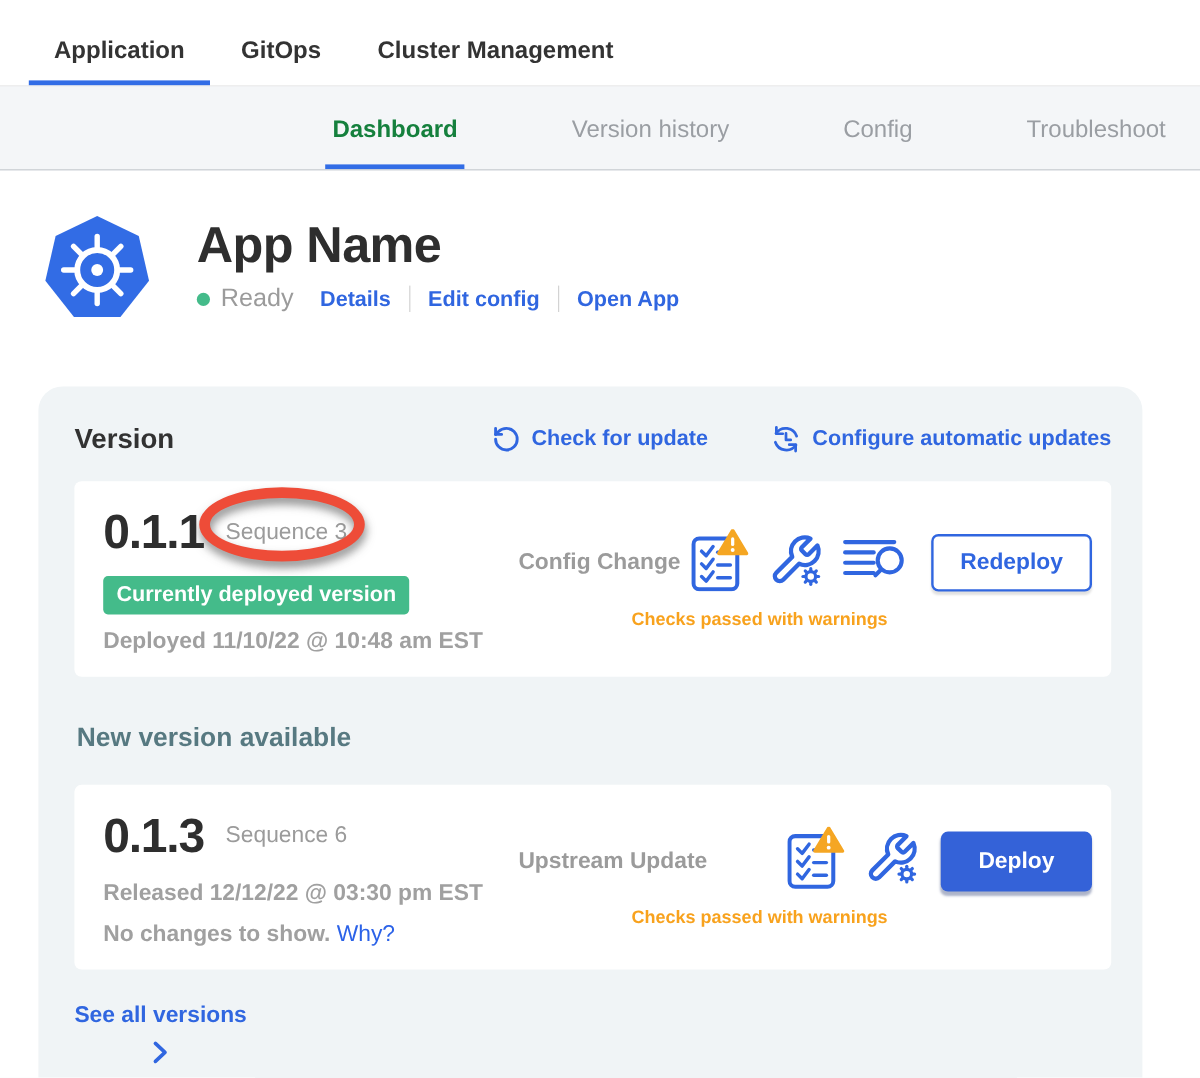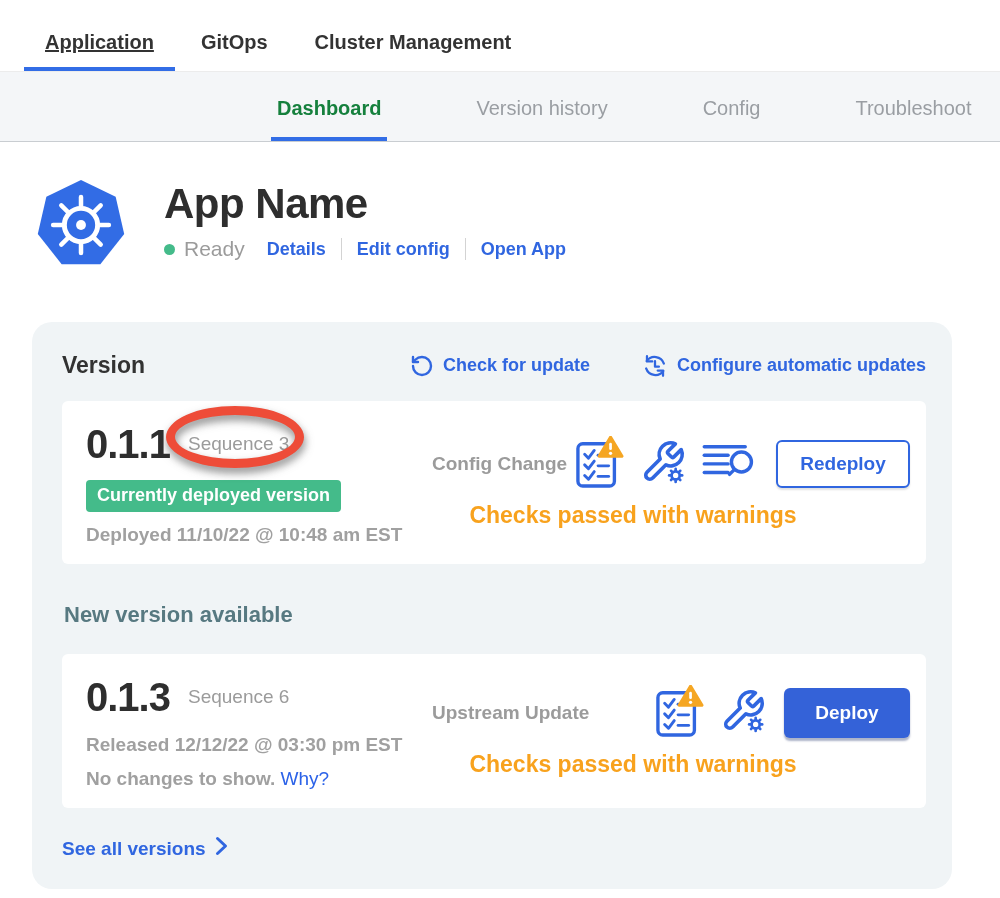--- a/index.html
+++ b/index.html
@@ -3,21 +3,21 @@
 <meta charset="utf-8">
 <style>
   * { margin:0; padding:0; box-sizing:border-box; }
   html,body { width:1000px; height:898px; background:#fff; overflow:hidden;
     font-family:"Liberation Sans", sans-serif; }
 
   
   .top-nav { display:flex; align-items:flex-end; padding-left:24px; height:71px; gap:5px; }
   .top-nav-item { font-size:20px; font-weight:700; color:#333; padding:24px 21px 13px;
     border-bottom:4px solid transparent; cursor:pointer; }
-  .top-nav-item.active { border-bottom-color:#326de6;text-decoration:underline; }
+  .top-nav-item.active { border-bottom-color:#326de6; }
 
   
   .sub-nav { height:71px; background:#f4f6f8; border-top:1px solid #ececec;
     border-bottom:1px solid #c9cdd1; display:flex; align-items:flex-end;
     padding-left:271px; gap:83px; white-space:nowrap; overflow:hidden; }
   .sub-nav-item { font-size:20px; font-weight:500; color:#9a9ea3; padding:0 6px 17px;
     border-bottom:4px solid transparent; cursor:pointer; }
   .sub-nav-item.active { color:#15803d; font-weight:700; border-bottom-color:#326de6; }
 
   
@@ -60,28 +60,28 @@
 
   .vc-right { flex:1; display:flex; flex-direction:column; justify-content:center; }
   .vc-row { display:flex; align-items:center; }
   .source-label { font-size:19px; font-weight:700; color:#9b9b9b; margin-left:16px; margin-right:auto; }
   .check-icons { display:flex; align-items:center; gap:16px; margin-right:18px; }
   .btn { font-family:inherit; font-size:19px; font-weight:700; border-radius:6px; cursor:pointer; }
   .btn-redeploy { width:134px; height:48px; background:#fff; color:#3066e0;
     border:2px solid #3066e0; box-shadow:0 2px 2px rgba(0,0,0,0.12); }
   .btn-deploy { width:126px; height:50px; background:#3462d8; color:#fff; border:none;
     box-shadow:0 3px 2px rgba(20,40,100,0.35); }
-  .checks-text { font-size:23px; font-weight:700; color:#f8a21d; margin-top:10px;
+  .checks-text { font-size:15px; font-weight:700; color:#f8a21d; margin-top:10px;
     text-align:center; padding-right:60px; }
 
   .new-version-heading { font-size:22px; font-weight:700; color:#577981; margin:38px 0 0 2px; }
   .card-available { margin-top:26px; }
 
   .see-all { display:flex; align-items:center; gap:9px; margin-top:28px;
-    font-size:19px; font-weight:700; color:#3066e0; cursor:pointer; width:max-content; }
+    font-size:19px; font-weight:700; color:#3066e0; cursor:pointer; width:max-content;flex-direction:column; }
 </style>
 </head>
 <body>
 
 <nav class="top-nav">
   <div class="top-nav-item active">Application</div>
   <div class="top-nav-item">GitOps</div>
   <div class="top-nav-item">Cluster Management</div>
 </nav>
 

